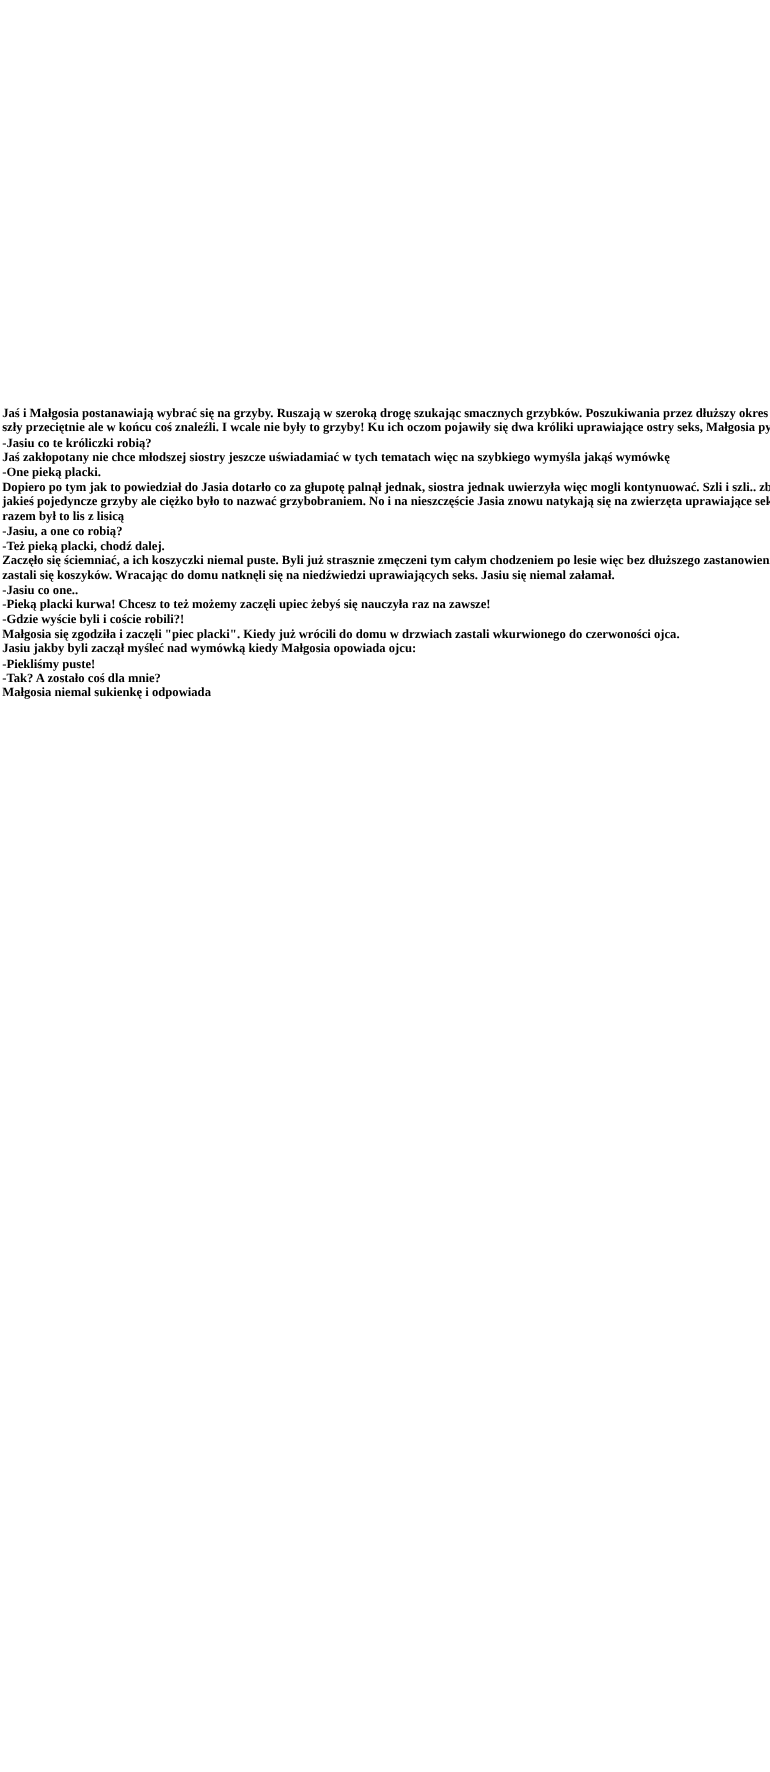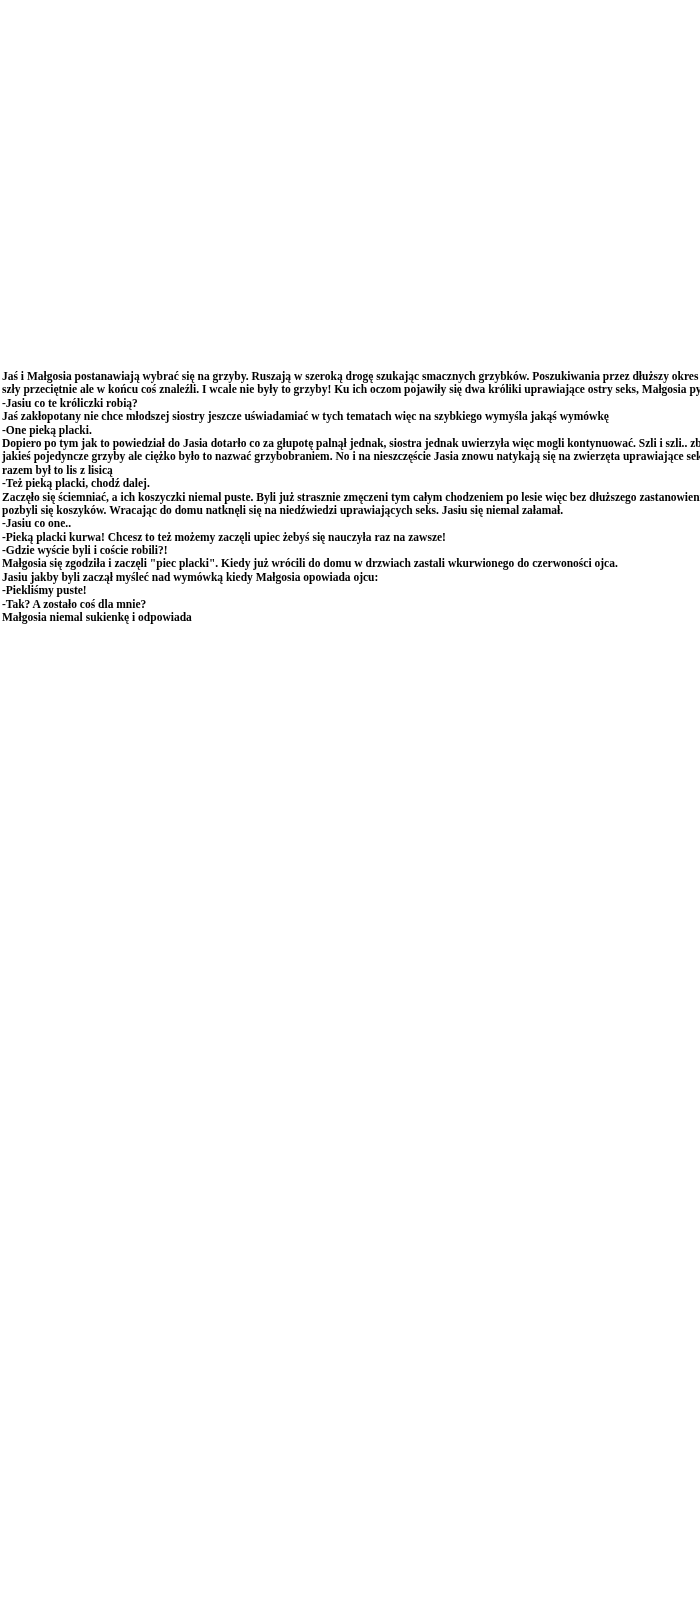--- a/index.html
+++ b/index.html
@@ -45,23 +45,24 @@
 <div class="page">
   <div class="text-block">
     <div class="text-line">Jaś i Małgosia postanawiają wybrać się na grzyby. Ruszają w szeroką drogę szukając smacznych grzybków. Poszukiwania przez dłuższy okres czasu</div>
     <div class="text-line">szły przeciętnie ale w końcu coś znaleźli. I wcale nie były to grzyby! Ku ich oczom pojawiły się dwa króliki uprawiające ostry seks, Małgosia pyta:</div>
     <div class="text-line">-Jasiu co te króliczki robią?</div>
     <div class="text-line">Jaś zakłopotany nie chce młodszej siostry jeszcze uświadamiać w tych tematach więc na szybkiego wymyśla jakąś wymówkę</div>
     <div class="text-line">-One pieką placki.</div>
     <div class="text-line">Dopiero po tym jak to powiedział do Jasia dotarło co za głupotę palnął jednak, siostra jednak uwierzyła więc mogli kontynuować. Szli i szli.. zbierali</div>
     <div class="text-line">jakieś pojedyncze grzyby ale ciężko było to nazwać grzybobraniem. No i na nieszczęście Jasia znowu natykają się na zwierzęta uprawiające seks. Tym</div>
     <div class="text-line">razem był to lis z lisicą</div>
+    <div class="text-line">-Jasiu, a one co robią?</div>
     <div class="text-line">-Też pieką placki, chodź dalej.</div>
     <div class="text-line">Zaczęło się ściemniać, a ich koszyczki niemal puste. Byli już strasznie zmęczeni tym całym chodzeniem po lesie więc bez dłuższego zastanowienia</div>
-    <div class="text-line">pozbyli się koszyków. Wracając do domu natknęli się na niedźwiedzi uprawiających seks. Jasiu się niemal załamał.</div>
+    <div class="text-line">zastali się koszyków. Wracając do domu natknęli się na niedźwiedzi uprawiających seks. Jasiu się niemal załamał.</div>
     <div class="text-line">-Jasiu co one..</div>
     <div class="text-line">-Pieką placki kurwa! Chcesz to też możemy zaczęli upiec żebyś się nauczyła raz na zawsze!</div>
     <div class="text-line">-Gdzie wyście byli i coście robili?!</div>
     <div class="text-line">Małgosia się zgodziła i zaczęli "piec placki". Kiedy już wrócili do domu w drzwiach zastali wkurwionego do czerwoności ojca.</div>
     <div class="text-line">Jasiu jakby byli zaczął myśleć nad wymówką kiedy Małgosia opowiada ojcu:</div>
     <div class="text-line">-Piekliśmy puste!</div>
     <div class="text-line">-Tak? A zostało coś dla mnie?</div>
     <div class="text-line">Małgosia niemal sukienkę i odpowiada</div>
   </div>
 </div>

